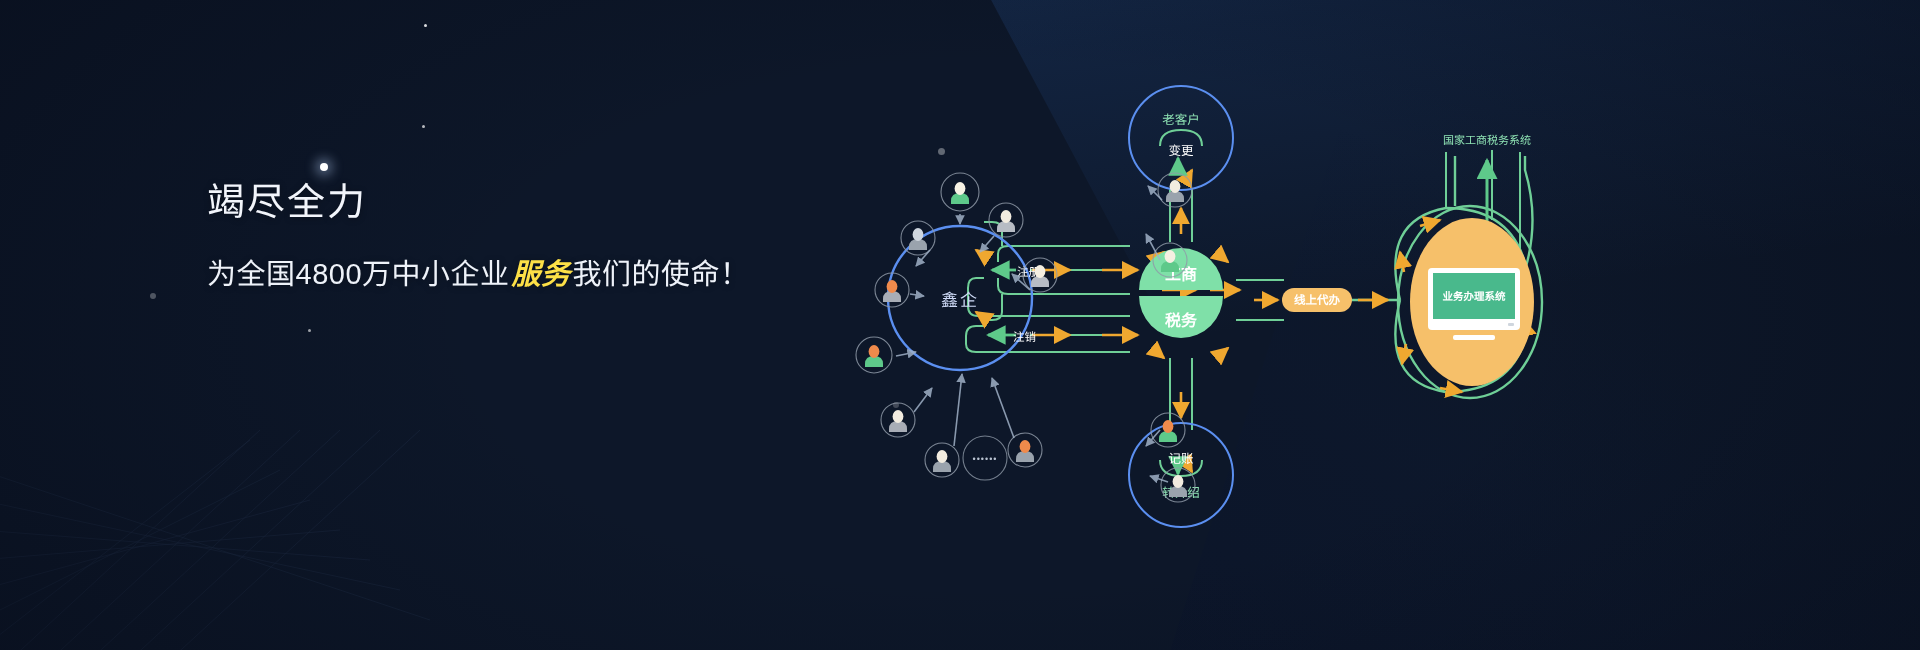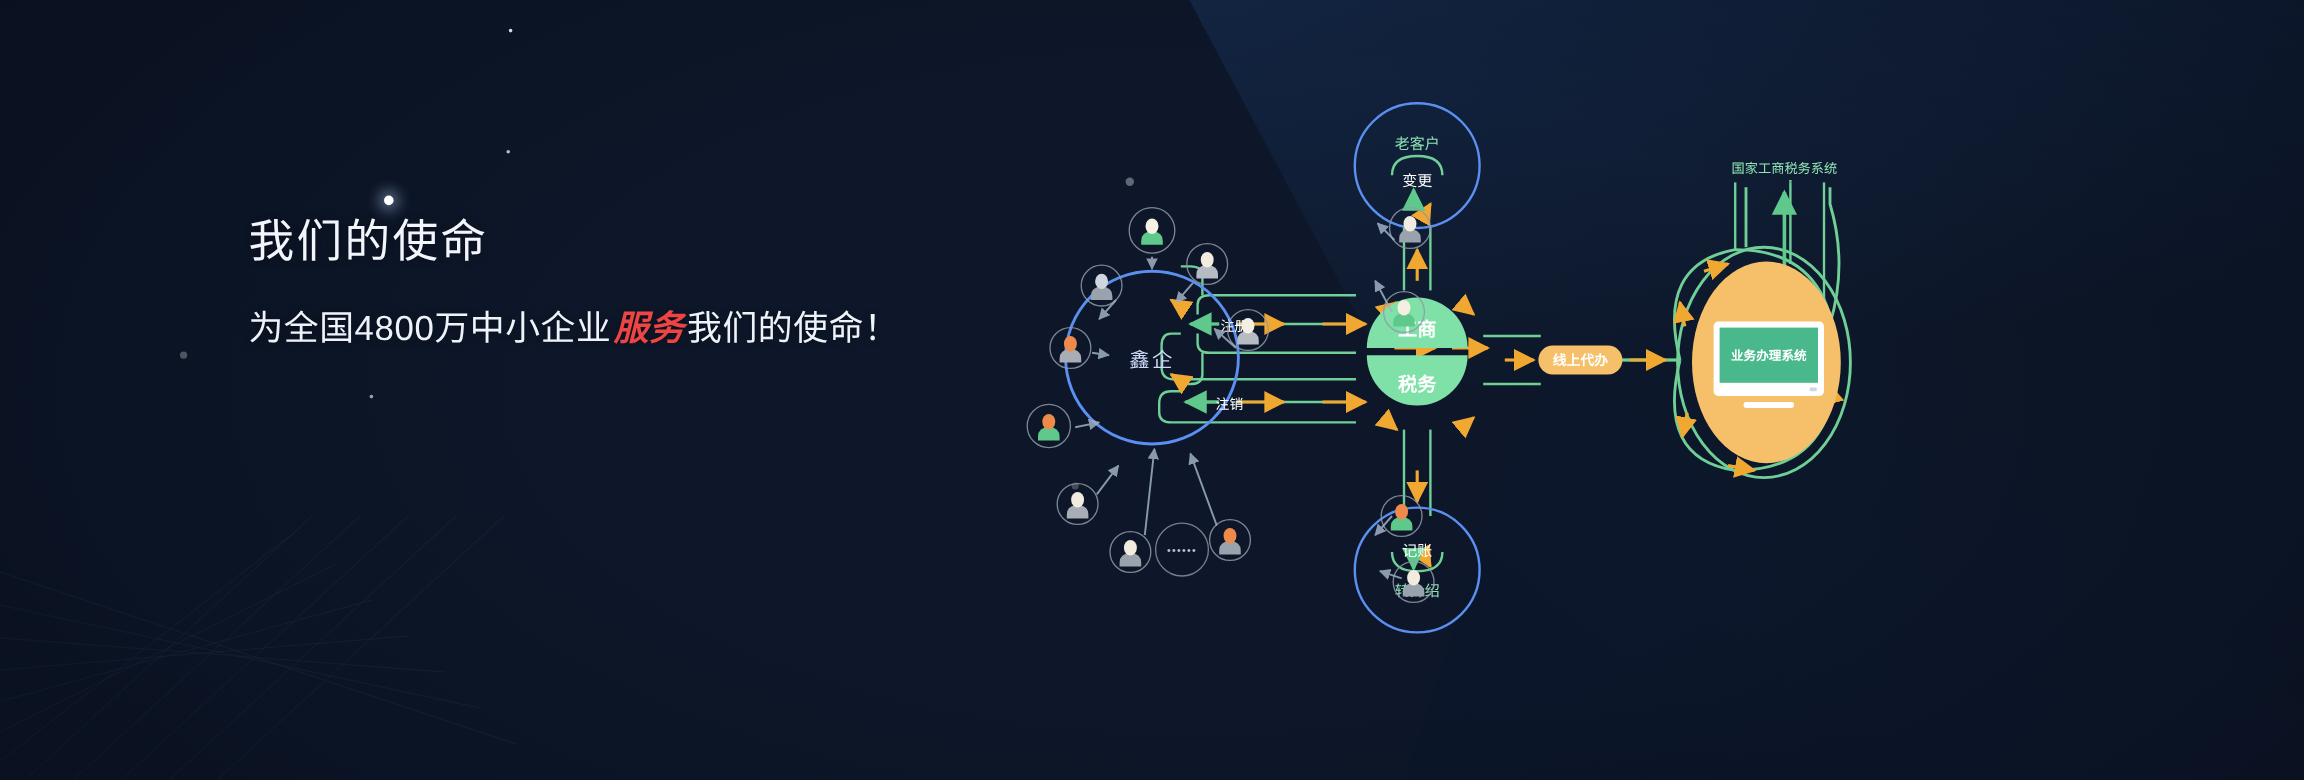--- a/index.html
+++ b/index.html
@@ -94,21 +94,21 @@
     margin-top: 31px;
     font-size: 29px;
     line-height: 1.25;
     font-weight: 400;
     color: #eef2f9;
     letter-spacing: .5px;
     white-space: nowrap;
     text-shadow: 0 1px 6px rgba(0,0,0,.35);
   }
   .copy .sub .hl {
-    color: #ef4444;
+    color: #fde047;
     font-weight: 700;
     font-style: italic;
     padding: 0 2px;
   }
 
   
   .dot {
     position: absolute;
     border-radius: 50%;
     background: #ffffff;
@@ -145,21 +145,21 @@
 
   <div class="dot" style="left:424px;top:24px;width:3px;height:3px;opacity:.85;"></div>
   <div class="dot" style="left:422px;top:125px;width:3px;height:3px;opacity:.7;"></div>
   <div class="dot glow" style="left:320px;top:163px;width:8px;height:8px;"></div>
   <div class="dot" style="left:150px;top:293px;width:6px;height:6px;opacity:.28;"></div>
   <div class="dot" style="left:308px;top:329px;width:3px;height:3px;opacity:.6;"></div>
   <div class="dot" style="left:938px;top:148px;width:7px;height:7px;opacity:.35;"></div>
   <div class="dot" style="left:893px;top:402px;width:6px;height:6px;opacity:.22;"></div>
 
   <div class="copy">
-    <h1>我们的使命</h1>
+    <h1>竭尽全力</h1>
     <div class="sub"><span>为全国4800万中小企业</span><span class="hl">服务</span><span>我们的使命！</span></div>
   </div>
 
   <div id="diagram">
   <svg width="660" height="400" viewBox="0 0 660 400" aria-hidden="false">
     <defs>
       <marker id="arrO" viewBox="0 0 10 10" refX="9" refY="5" markerWidth="7" markerHeight="7" orient="auto">
         <path d="M0 0 L10 5 L0 10 z" fill="#f0a830"></path>
       </marker>
       <marker id="arrG" viewBox="0 0 10 10" refX="9" refY="5" markerWidth="7" markerHeight="7" orient="auto">

